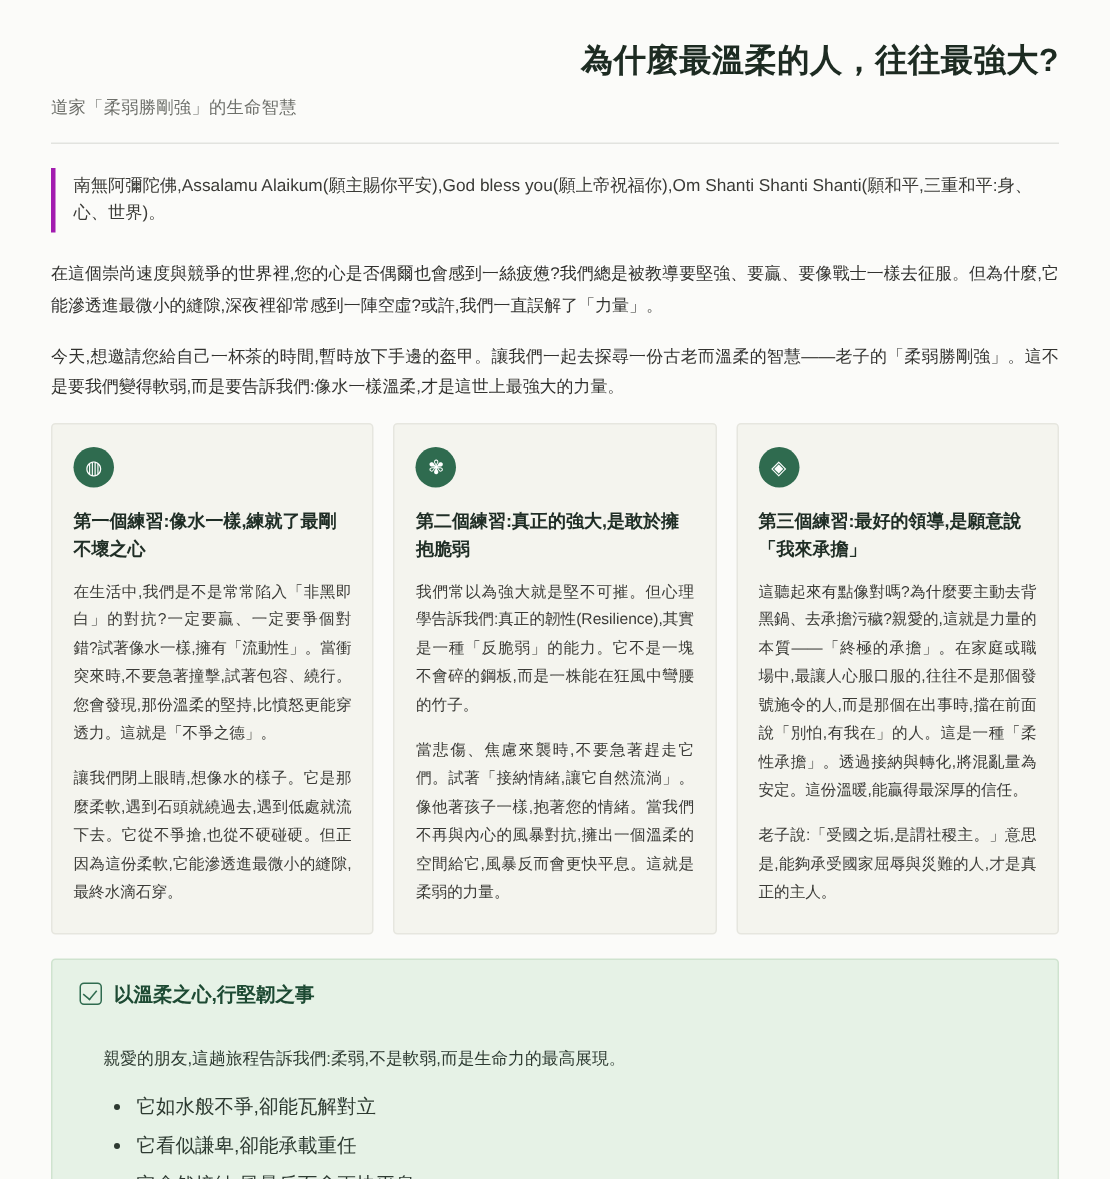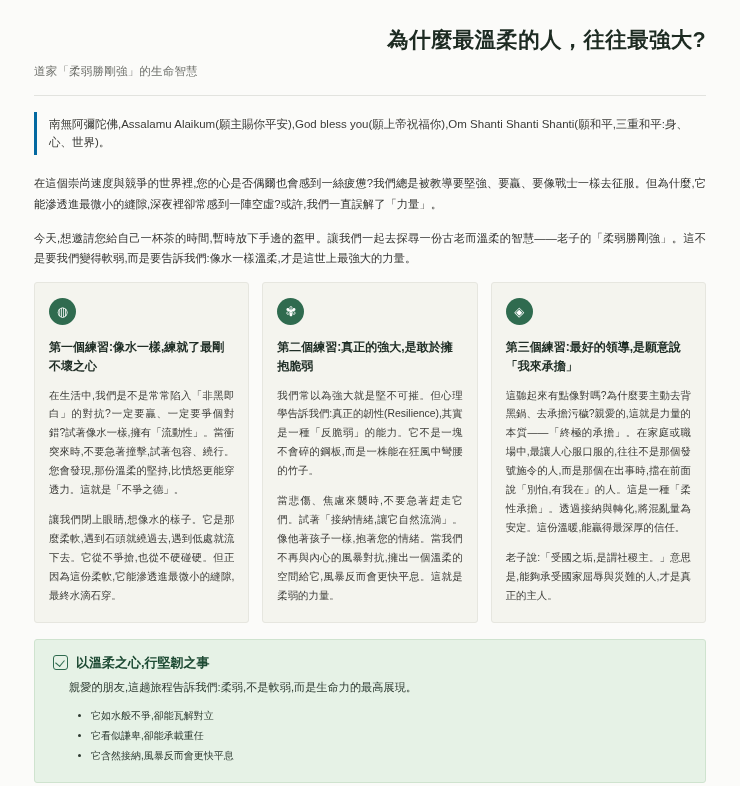--- a/index.html
+++ b/index.html
@@ -29,21 +29,21 @@
     color: #6d6f6a;
     margin: 0 0 16px 0;
     letter-spacing: 0.2px;
   }
   .rule {
     border: 0;
     border-top: 1px solid #e2e3df;
     margin: 0 0 16px 0;
   }
   .blessing-quote {
-    border-left: 3px solid #0369a1;
+    border-left: 3px solid #a21caf;
     padding: 3px 0 3px 12px;
     font-size: 11.5px;
     color: #3a3a36;
     line-height: 1.6;
     margin-bottom: 18px;
   }
   p.body-text {
     font-size: 11.3px;
     line-height: 1.85;
     color: #32322f;
@@ -99,21 +99,21 @@
     padding: 14px 18px 16px 18px;
     margin: 4px 0 16px 0;
   }
   .callout-head {
     display: flex;
     align-items: center;
     gap: 8px;
     font-size: 13px;
     font-weight: bold;
     color: #1d4a33;
-    margin-bottom: 5px;
+    margin-bottom: 24px;
   }
   .callout-icon {
     width: 15px; height: 15px;
     border: 1.6px solid #2f6b4f;
     border-radius: 3px;
     display: inline-block;
     position: relative;
   }
   .callout-icon:after {
     content: "";
@@ -128,21 +128,21 @@
     font-size: 11.2px;
     line-height: 1.8;
     color: #2d3a31;
     margin: 0 0 9px 16px;
   }
   .callout ul {
     margin: 0 0 0 16px;
     padding-left: 22px;
   }
   .callout li {
-    font-size: 10px;
+    font-size: 13px;
     line-height: 2.0;
     color: #2d3a31;
   }
 </style>
 </head>
 <body>
 
 <div class="page">
 
   <h1 class="title">為什麼最溫柔的人，往往最強大?</h1>

